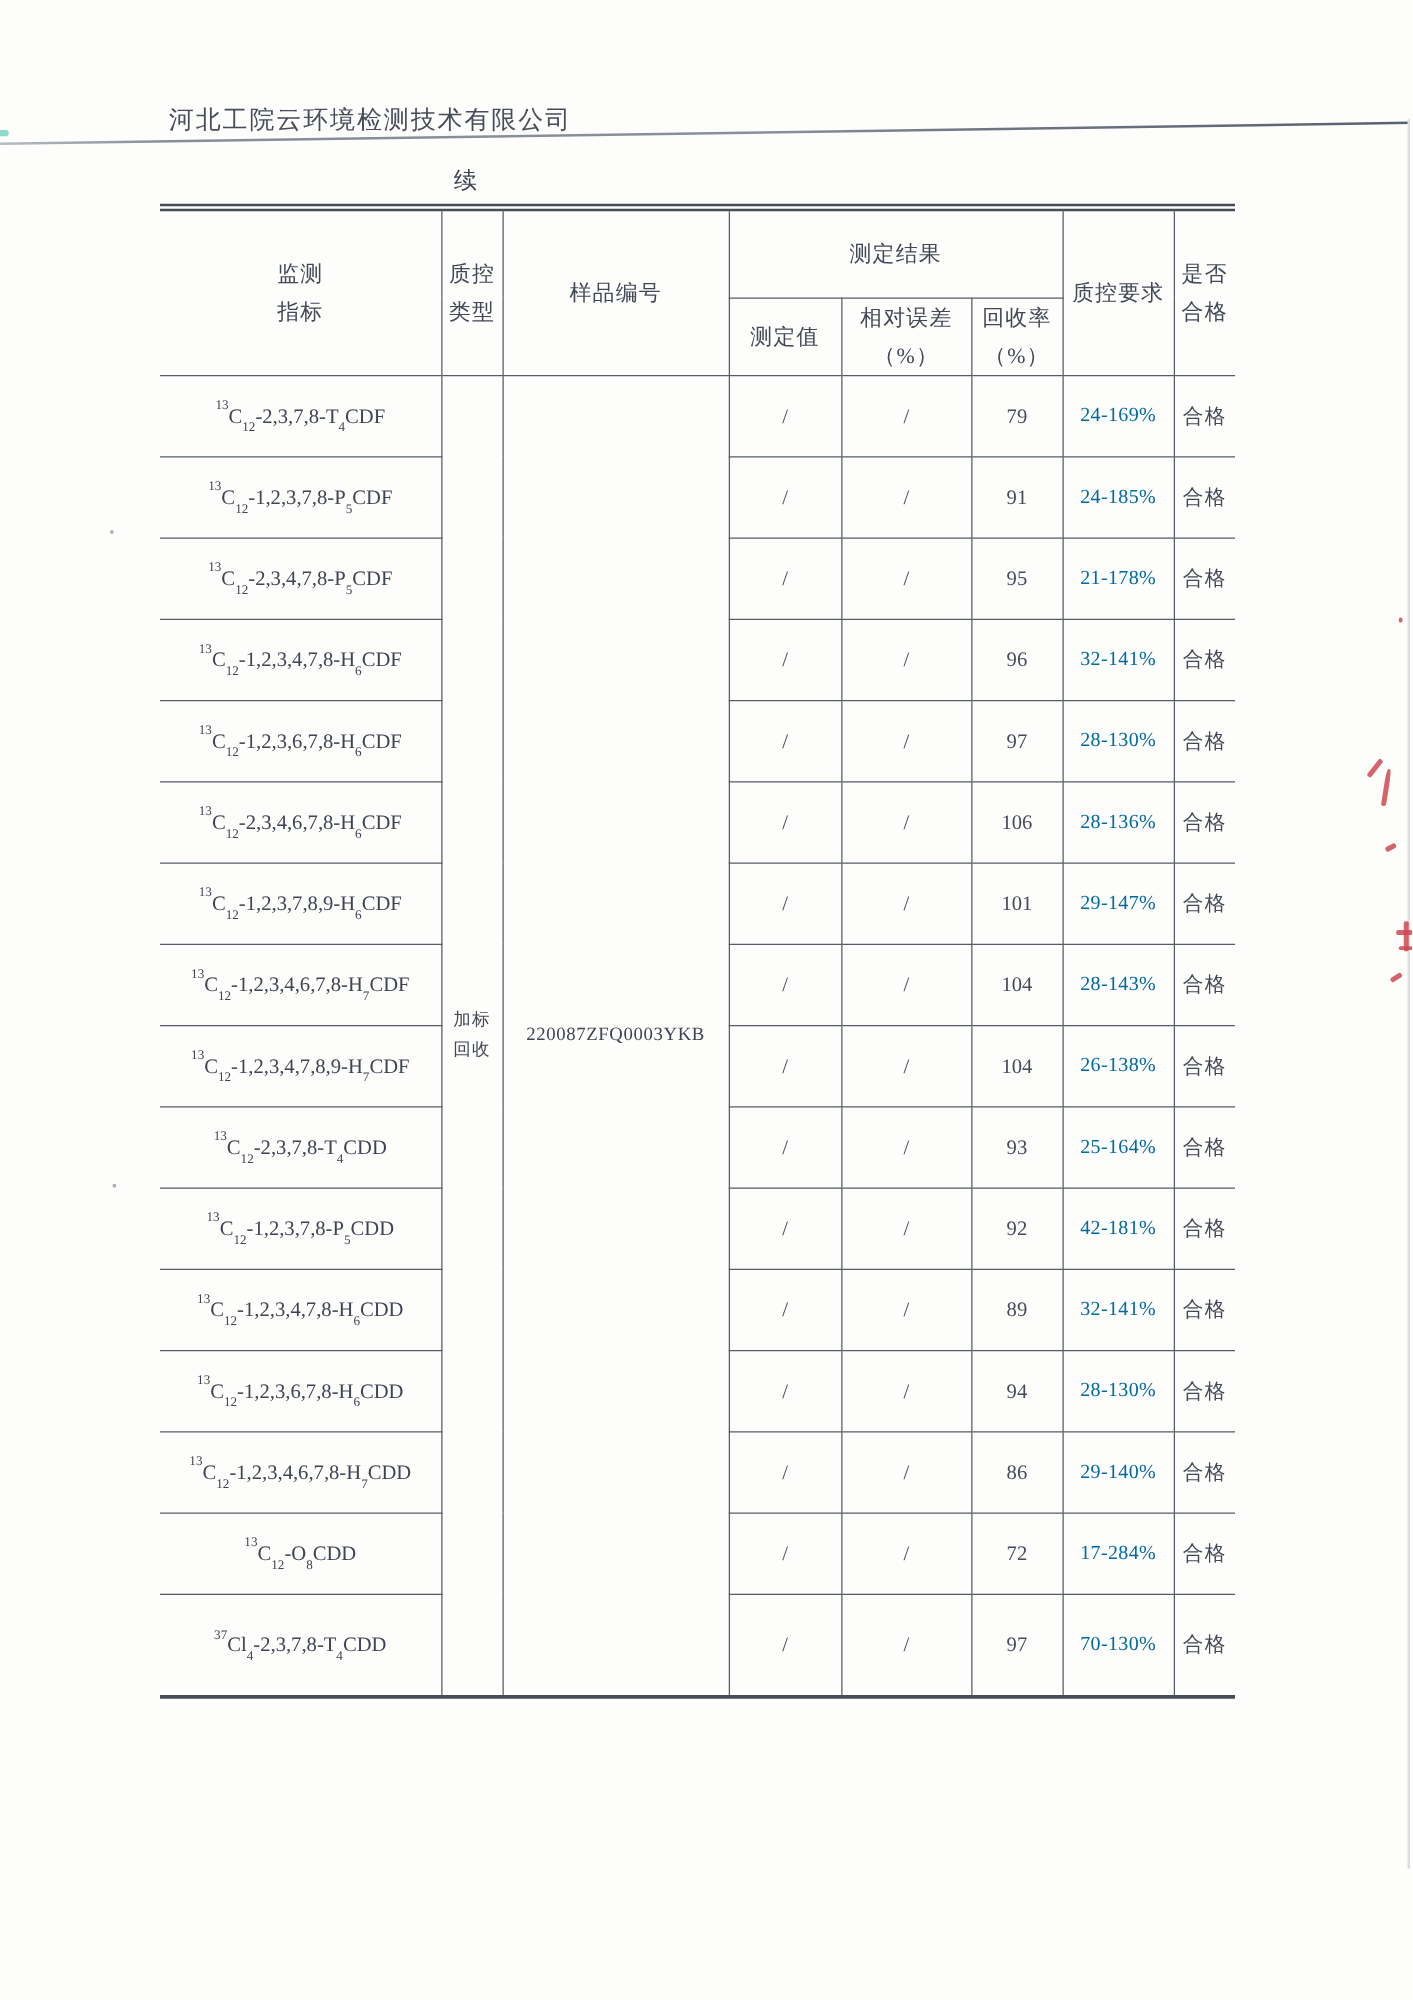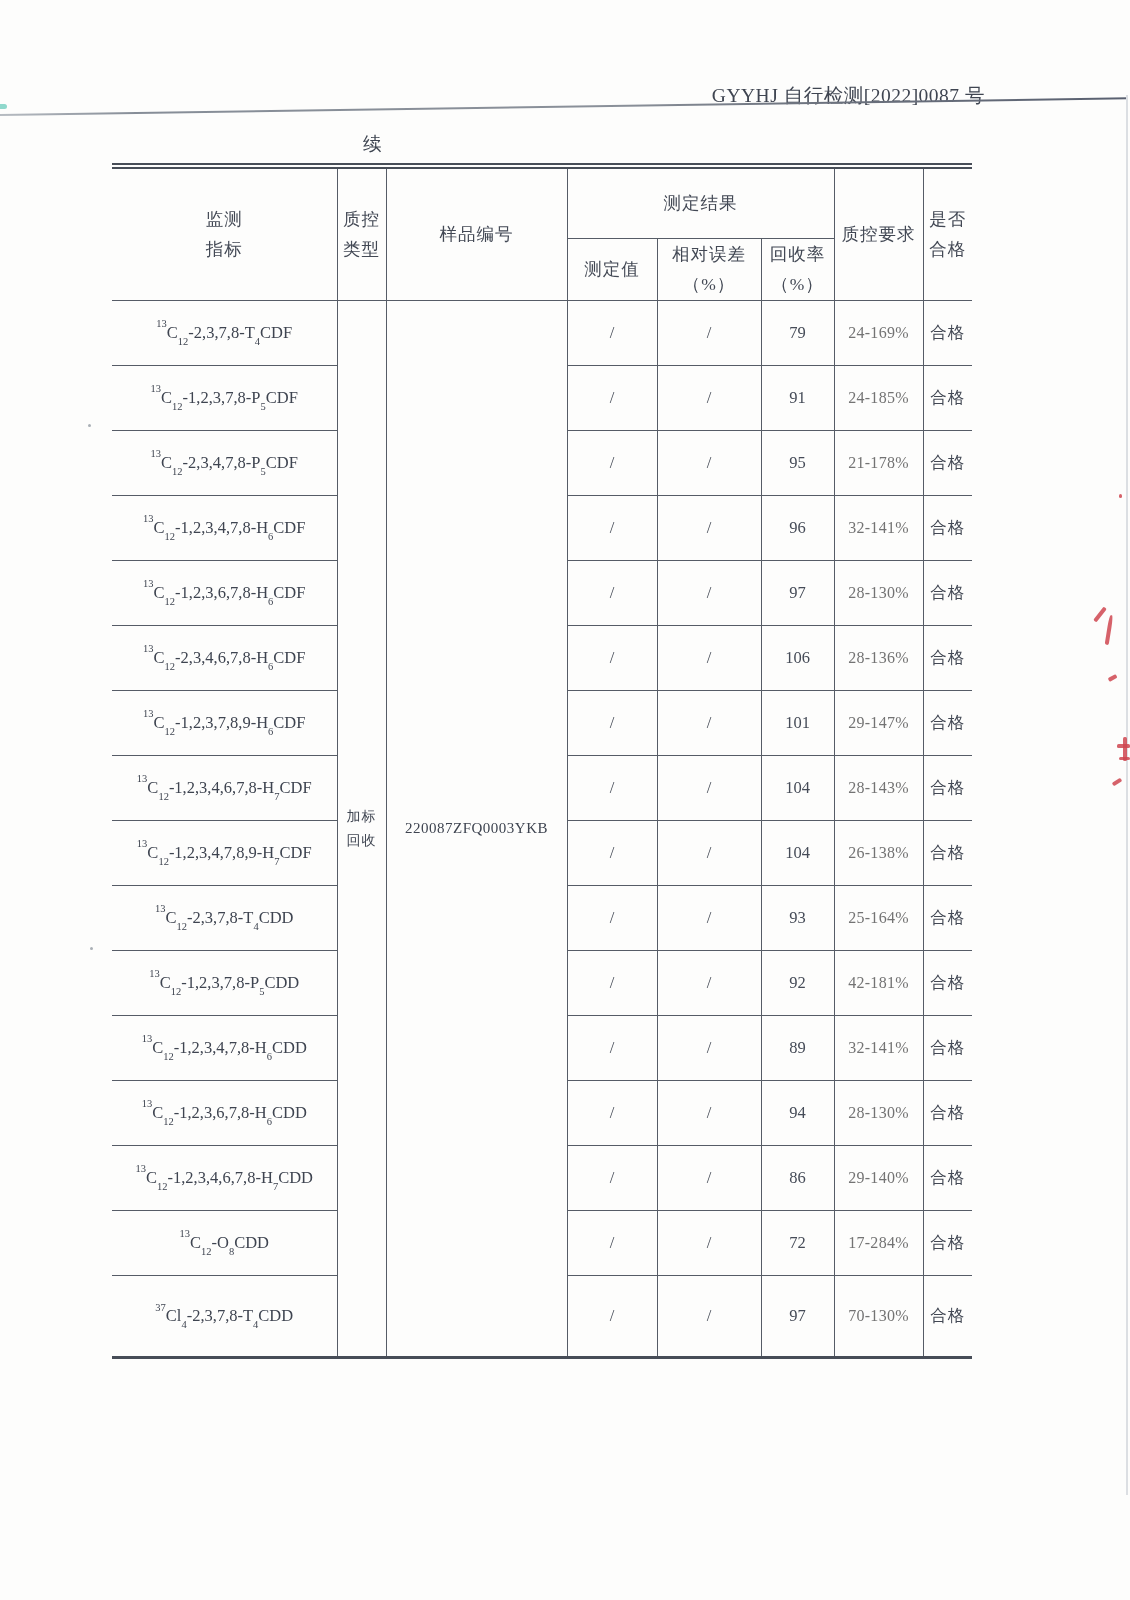--- a/index.html
+++ b/index.html
@@ -28,21 +28,21 @@
   .title-prefix {
     position:absolute; left:363px; top:131px;
     font-size:18.5px; color:#3d4450; letter-spacing:1px;
   }
   .title-main {
     position:absolute; left:428px; top:131px;
     font-size:18.5px; color:#3d4450; letter-spacing:1.5px;
   }
   
   .table-wrap {
-    position:absolute; left:112px; top:163px; width:860px;
+    position:absolute; left:128px; top:163px; width:860px;
     border-top:6px double #474d57;
     border-bottom:3.5px solid #474d57;
   }
   table.qc {
     border-collapse:collapse; border:hidden;
     table-layout:fixed; width:860px;
   }
   .qc th, .qc td {
     border:1.6px solid #565c66;
     text-align:center; vertical-align:middle;
@@ -57,21 +57,21 @@
   .qc tbody tr { height:65px; }
   .qc tbody tr:last-child { height:81px; }
   .l { display:block; line-height:1.75; }
   .c-ind { font-size:16.5px; color:#3e4450; }
   .c-ind sup, .c-ind sub { font-size:10.5px; line-height:0; position:relative; }
   .c-ind sup { top:-4px;text-align:right; }
   .c-ind sub { top:3px; }
   .c-qc  { font-size:14px; color:#424854; line-height:1.7; letter-spacing:1px; }
   .c-sid { font-size:15px; color:#3e4450; letter-spacing:.5px; }
   .c-num { font-size:16.5px; color:#454b57; }
-  .c-req { font-size:16px;   color:#737373; letter-spacing:.3px; }
+  .c-req { font-size:16px;   color:#0369a1; letter-spacing:.3px; }
   .c-ok  { font-size:16.5px; color:#424854; letter-spacing:1px; }
   
   .footer {
     position:absolute; left:128px; top:1468px; width:880px;
     text-align:center; font-size:15px; letter-spacing:2.5px; color:#565c66;
   }
   
   .edge-line {
     position:absolute; left:1126px; top:95px; width:1.5px; height:1400px;
     background:#dcdfe3;
@@ -88,21 +88,21 @@
   .speck { position:absolute; border-radius:50%; background:#aab0b6; }
   .s1 { left:88px; top:424px; width:3px; height:3px; }
   .s2 { left:90px; top:947px; width:3px; height:3px; }
   .s3 { left:0px;  top:104px; width:7px; height:5px; background:#8fd8cc; border-radius:0 3px 3px 0; }
 </style>
 </head>
 <body>
 
 <div class="sheet">
 
-  <div class="hdr-right">GYYHJ 自行检测[2022]0087 号</div>
+  <div class="hdr-left">河北工院云环境检测技术有限公司</div>
   <div class="hdr-rule"></div>
 
   <div class="title-prefix">续</div>
 
   <div class="table-wrap">
     <table class="qc">
       <colgroup>
         <col style="width:225px">
           <col style="width:49px">
           <col style="width:181px">

